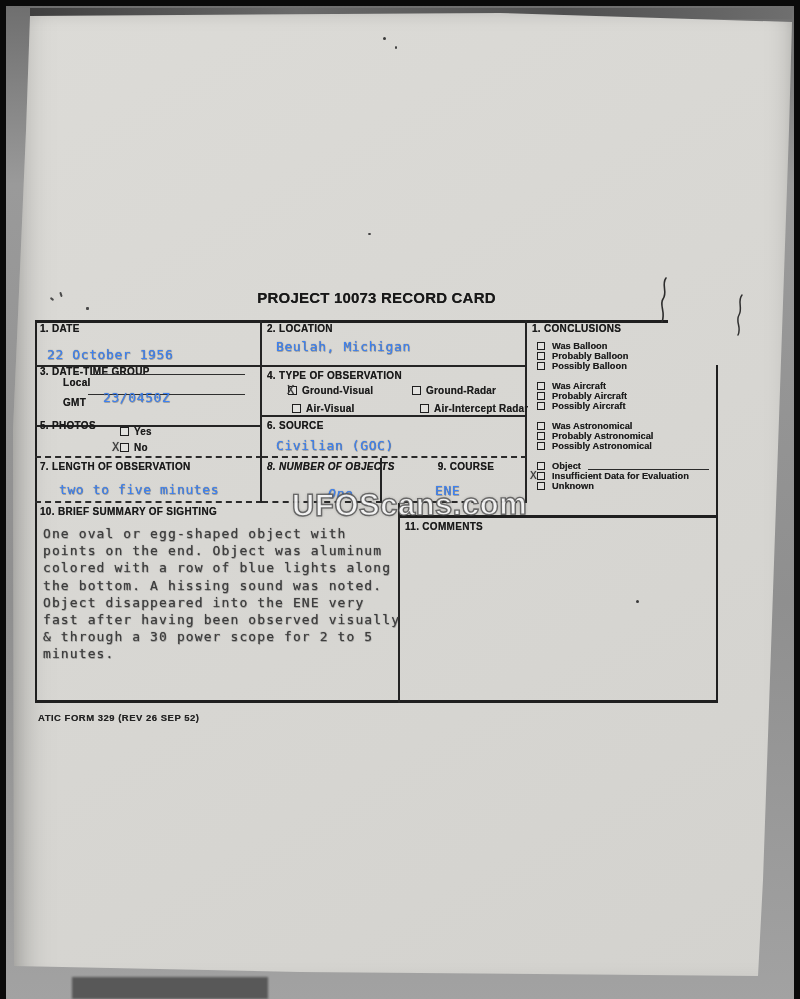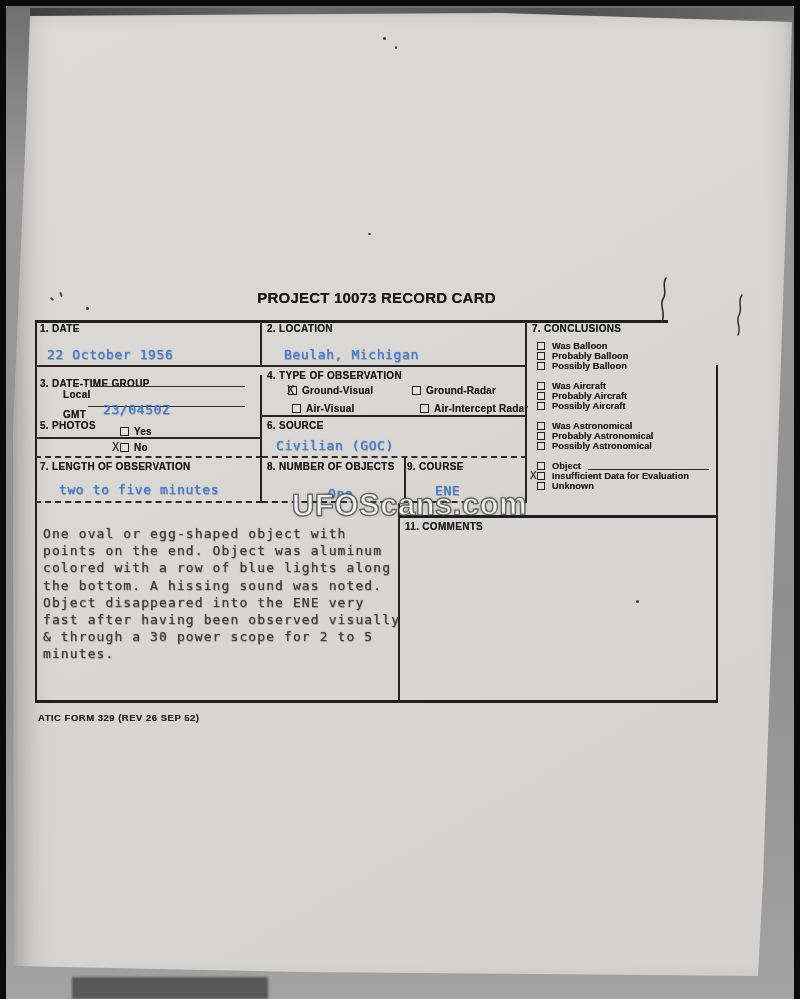--- a/index.html
+++ b/index.html
@@ -141,25 +141,25 @@
   <div class="edge edge-left"></div>
   <div class="edge edge-right"></div>
   <div class="edge edge-bottom"></div>
 
   <div class="cell br bb" style="left:0;top:0;width:227px;height:47px;">
     <div class="flabel">1. DATE</div>
     <div class="typed" style="left:12px;top:27px;">22 October 1956</div>
   </div>
   <div class="cell br bb" style="left:227px;top:0;width:265px;height:47px;">
     <div class="flabel">2. LOCATION</div>
-    <div class="typed" style="left:14px;top:27px;margin-left:8px;">Beulah, Michigan</div>
+    <div class="typed" style="left:14px;top:19px;">Beulah, Michigan</div>
   </div>
 
   <div class="cell" style="left:492px;top:0;width:191px;height:183px;">
-    <div class="flabel">7. CONCLUSIONS</div>
+    <div class="flabel">1. CONCLUSIONS</div>
     <div class="c-list">
       <div class="c-opt">
         <span class="box"></span>
         <span class="olbl">Was Balloon</span>
       </div>
       <div class="c-opt">
         <span class="box"></span>
         <span class="olbl">Probably Balloon</span>
       </div>
       <div class="c-opt">
@@ -199,21 +199,21 @@
         <span class="box"></span>
         <span class="olbl">Insufficient Data for Evaluation</span>
       </div>
       <div class="c-opt">
         <span class="box"></span>
         <span class="olbl">Unknown</span>
       </div>
     </div>
   </div>
 
-  <div class="cell br bb" style="left:0;top:55px;width:227px;height:64px;">
+  <div class="cell br bb" style="left:0;top:43px;width:227px;height:64px;">
     <div class="flabel">3. DATE-TIME GROUP</div>
     <div class="flabel" style="position:absolute;left:28px;top:14px;padding:0;">Local</div>
     <div class="rule" style="left:57px;top:11px;width:153px;"></div>
     <div class="typed" style="left:32px;top:12px;font-size:12px;"></div>
     <div class="flabel" style="position:absolute;left:28px;top:34px;padding:0;">GMT</div>
     <div class="rule" style="left:53px;top:31px;width:157px;"></div>
     <div class="typed" style="left:68px;top:27px;">23/0450Z</div>
   </div>
   <div class="cell br bb" style="left:227px;top:47px;width:265px;height:50px;">
     <div class="flabel">4. TYPE OF OBSERVATION</div>
@@ -248,30 +248,31 @@
   </div>
   <div class="cell br bbd" style="left:227px;top:97px;width:265px;height:41px;">
     <div class="flabel">6. SOURCE</div>
     <div class="typed" style="left:14px;top:21px;">Civilian (GOC)</div>
   </div>
 
   <div class="cell br bbd" style="left:0;top:138px;width:227px;height:45px;">
     <div class="flabel">7. LENGTH OF OBSERVATION</div>
     <div class="typed" style="left:24px;top:24px;">two to five minutes</div>
   </div>
-  <div class="cell br bbd" style="left:227px;top:138px;width:144px;height:45px;">
+  <div class="cell br bbd" style="left:227px;top:138px;width:120px;height:45px;font-style:italic;">
     <div class="flabel">8. NUMBER OF OBJECTS</div>
     <div class="typed" style="left:66px;top:28px;">One</div>
   </div>
-  <div class="cell br bbd" style="left:367px;top:138px;width:125px;height:45px;">
+  <div class="cell br bbd" style="left:367px;top:138px;width:125px;height:45px;text-align:center;">
     <div class="flabel">9. COURSE</div>
     <div class="typed" style="left:33px;top:25px;">ENE</div>
   </div>
 
   <div class="cell br" style="left:0;top:183px;width:365px;height:200px;">
+    <div class="flabel">10. BRIEF SUMMARY OF SIGHTING</div>
     <div class="typed-block" style="left:8px;top:22px;width:372px;">One oval or egg-shaped object with
 points on the end. Object was aluminum
 colored with a row of blue lights along
 the bottom. A hissing sound was noted.
 Object disappeared into the ENE very
 fast after having been observed visually
 &amp; through a 30 power scope for 2 to 5
 minutes.</div>
   </div>
   <div class="cell bt" style="left:365px;top:195px;width:318px;height:200px;">

